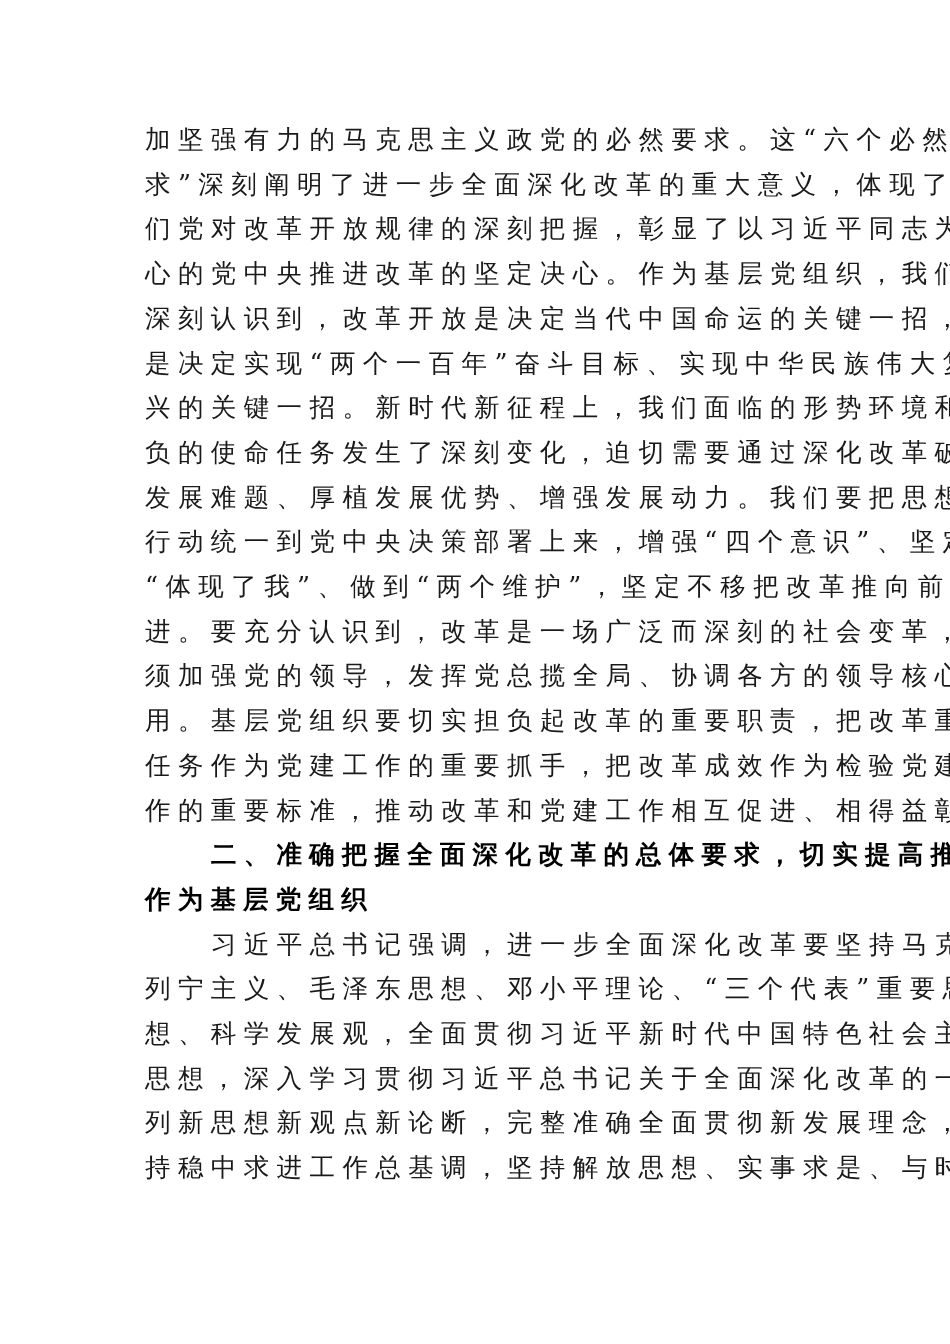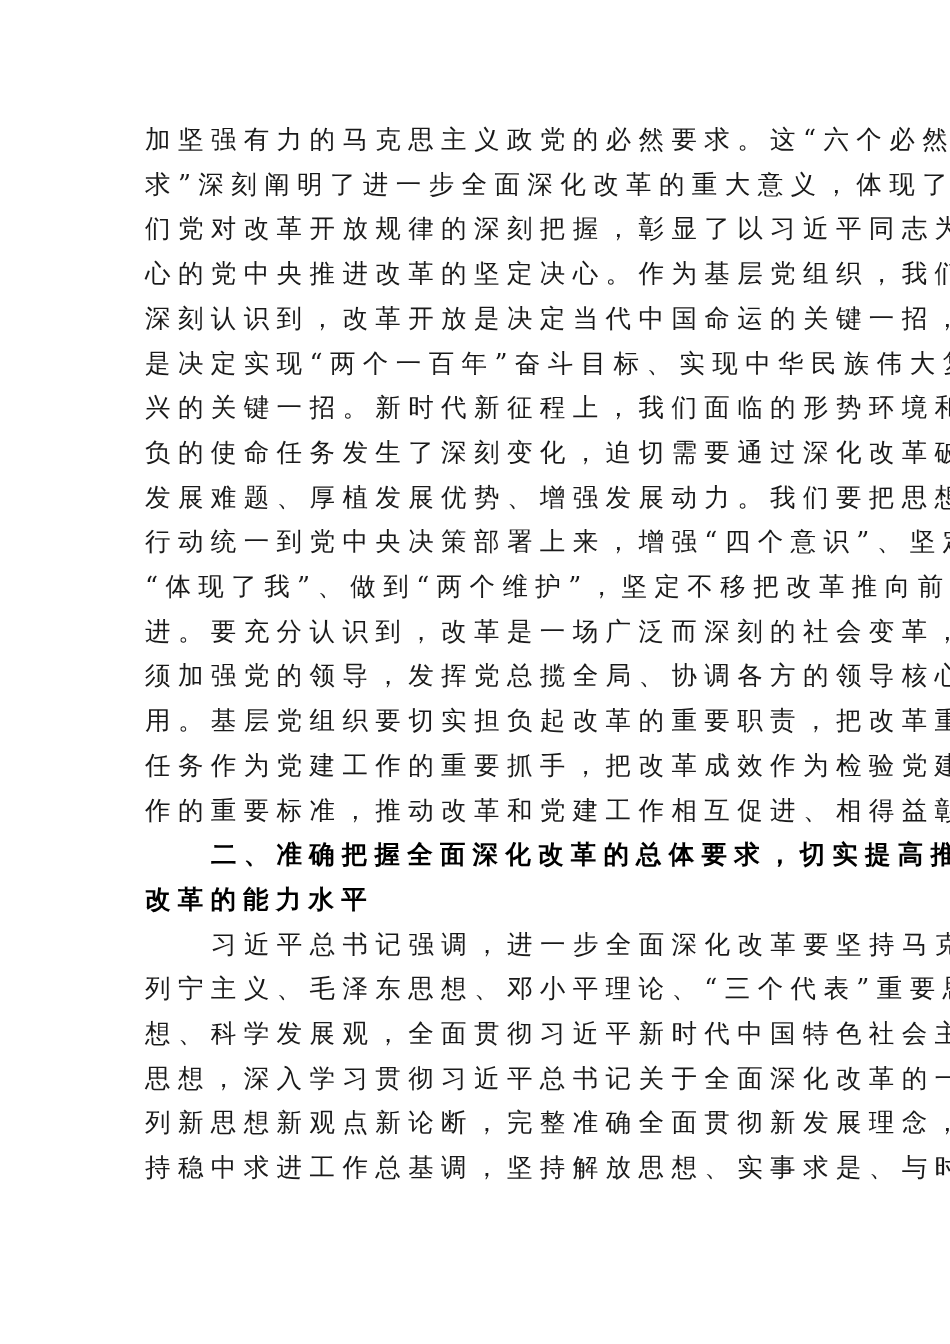--- a/index.html
+++ b/index.html
@@ -76,21 +76,21 @@
     <span class="line">“体现了我”、做到“两个维护”，坚定不移把改革推向前</span>
     <span class="line">进。要充分认识到，改革是一场广泛而深刻的社会变革，必</span>
     <span class="line">须加强党的领导，发挥党总揽全局、协调各方的领导核心作</span>
     <span class="line">用。基层党组织要切实担负起改革的重要职责，把改革重点</span>
     <span class="line">任务作为党建工作的重要抓手，把改革成效作为检验党建工</span>
     <span class="line">作的重要标准，推动改革和党建工作相互促进、相得益彰。</span>
   </div>
 
   <div class="heading" style="text-indent:0;">
     <span class="line first-indent">二、准确把握全面深化改革的总体要求，切实提高推进</span>
-    <span class="line last">改革的能力水平</span>
+    <span class="line last">作为基层党组织</span>
   </div>
 
   <div class="para">
     <span class="line first-indent">习近平总书记强调，进一步全面深化改革要坚持马克思</span>
     <span class="line">列宁主义、毛泽东思想、邓小平理论、“三个代表”重要思</span>
     <span class="line">想、科学发展观，全面贯彻习近平新时代中国特色社会主义</span>
     <span class="line">思想，深入学习贯彻习近平总书记关于全面深化改革的一系</span>
     <span class="line">列新思想新观点新论断，完整准确全面贯彻新发展理念，坚</span>
     <span class="line">持稳中求进工作总基调，坚持解放思想、实事求是、与时俱</span>
   </div>

